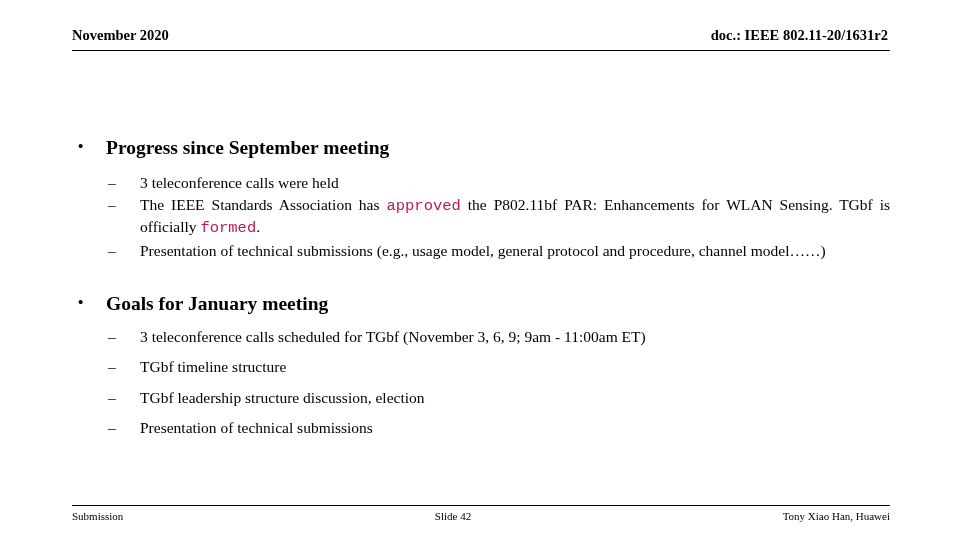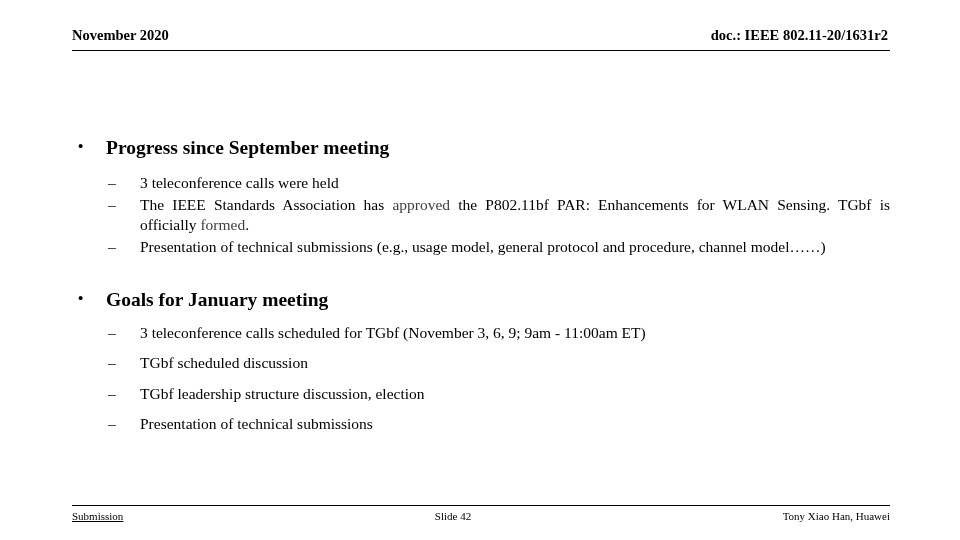--- a/index.html
+++ b/index.html
@@ -109,21 +109,22 @@
   }
   .lvl2 .txt {
     display: block;
   }
   .gap-1 { height: 9px; }
   .gap-2 { height: 28px; }
   .gap-3 { height: 7px; }
   .lvl2.loose { margin-bottom: 11px; }
 
   .link {
-    color: #404040;
+    color: #be185d;
+    font-family: Liberation Mono, monospace;
   }
 
   
   .footer-rule {
     position: absolute;
     left: 72px;
     top: 505px;
     width: 818px;
     height: 0;
     border-top: 1.3px solid #000000;
@@ -134,21 +135,20 @@
     top: 509px;
     width: 818px;
     display: flex;
     align-items: center;
     font-size: 11px;
     line-height: 1.3;
   }
   .footer-left {
     flex: 0 0 auto;
     text-align: right;
-    text-decoration: underline;
   }
   .footer-center {
     flex: 1 1 auto;
     text-align: center;
   }
   .footer-right {
     flex: 0 0 auto;
     text-align: right;
     white-space: nowrap;
   }
@@ -198,21 +198,21 @@
 
     <div class="gap-3"></div>
 
     <div class="lvl2 loose">
       <span class="marker">–</span>
       <span class="txt">3 teleconference calls scheduled for TGbf (November 3, 6, 9; 9am - 11:00am ET)</span>
     </div>
 
     <div class="lvl2 loose">
       <span class="marker">–</span>
-      <span class="txt">TGbf scheduled discussion</span>
+      <span class="txt">TGbf timeline structure</span>
     </div>
 
     <div class="lvl2 loose">
       <span class="marker">–</span>
       <span class="txt">TGbf leadership structure discussion, election</span>
     </div>
 
     <div class="lvl2 loose">
       <span class="marker">–</span>
       <span class="txt">Presentation of technical submissions</span>

